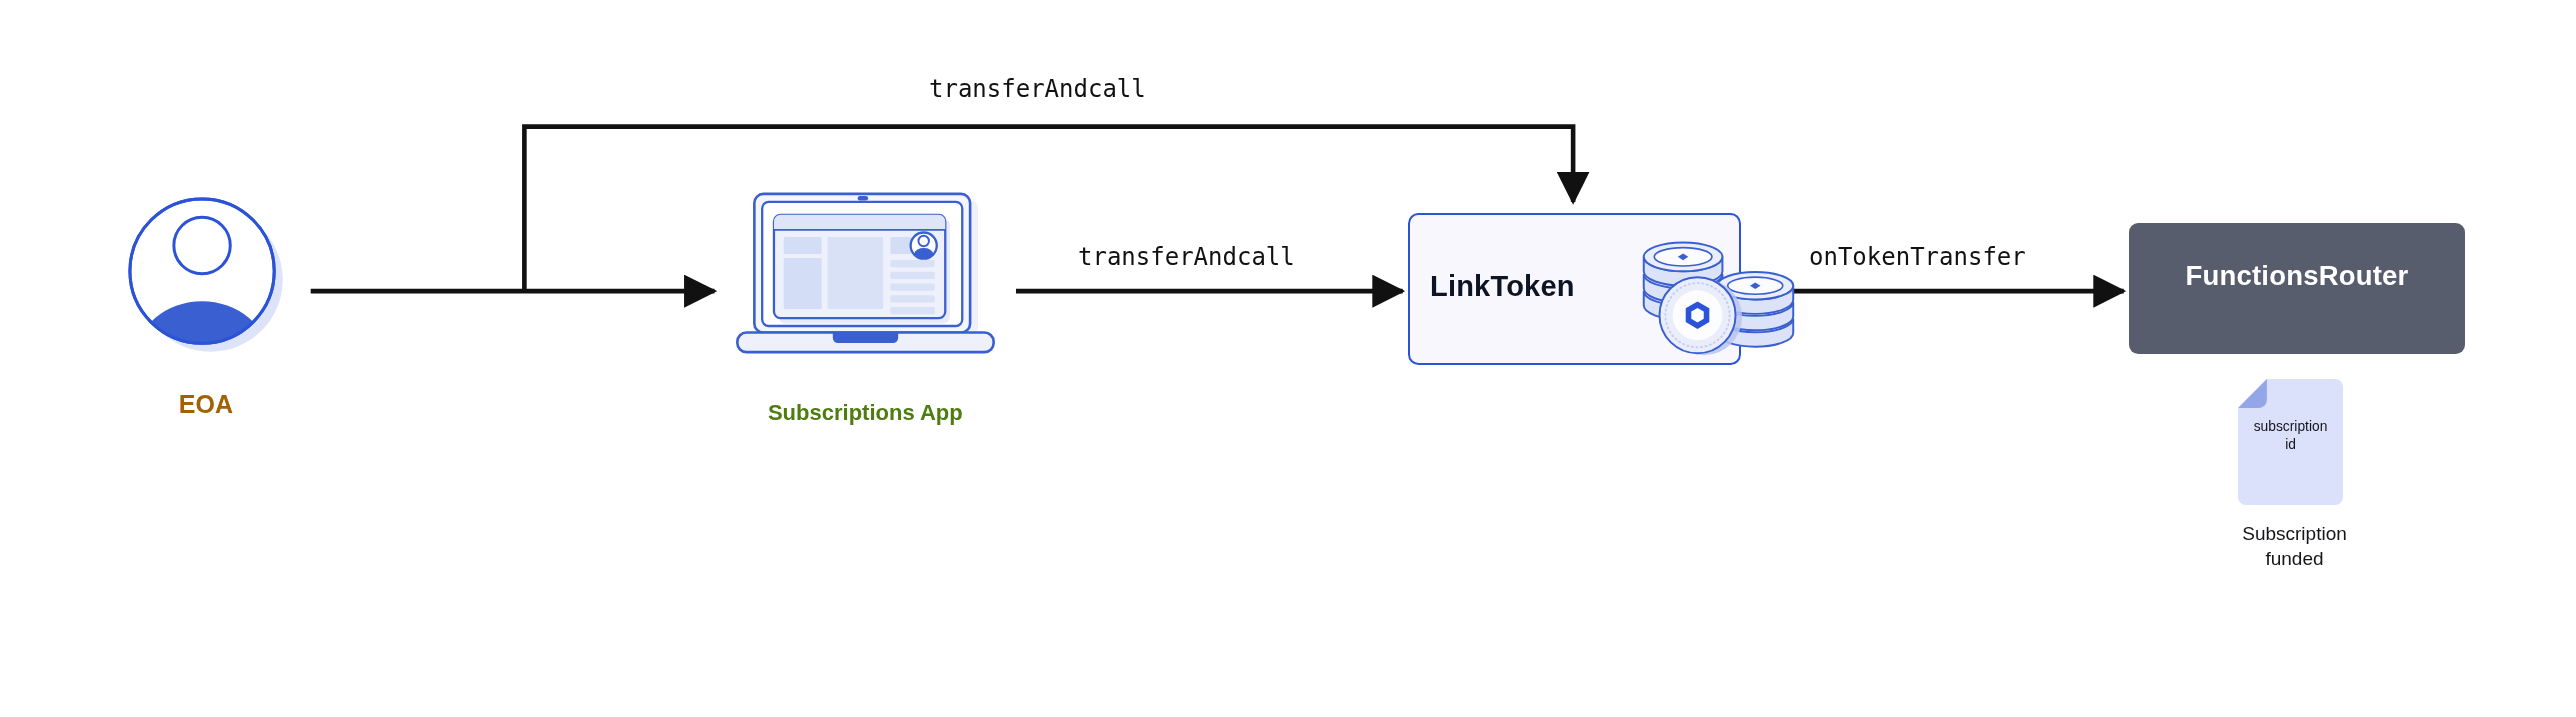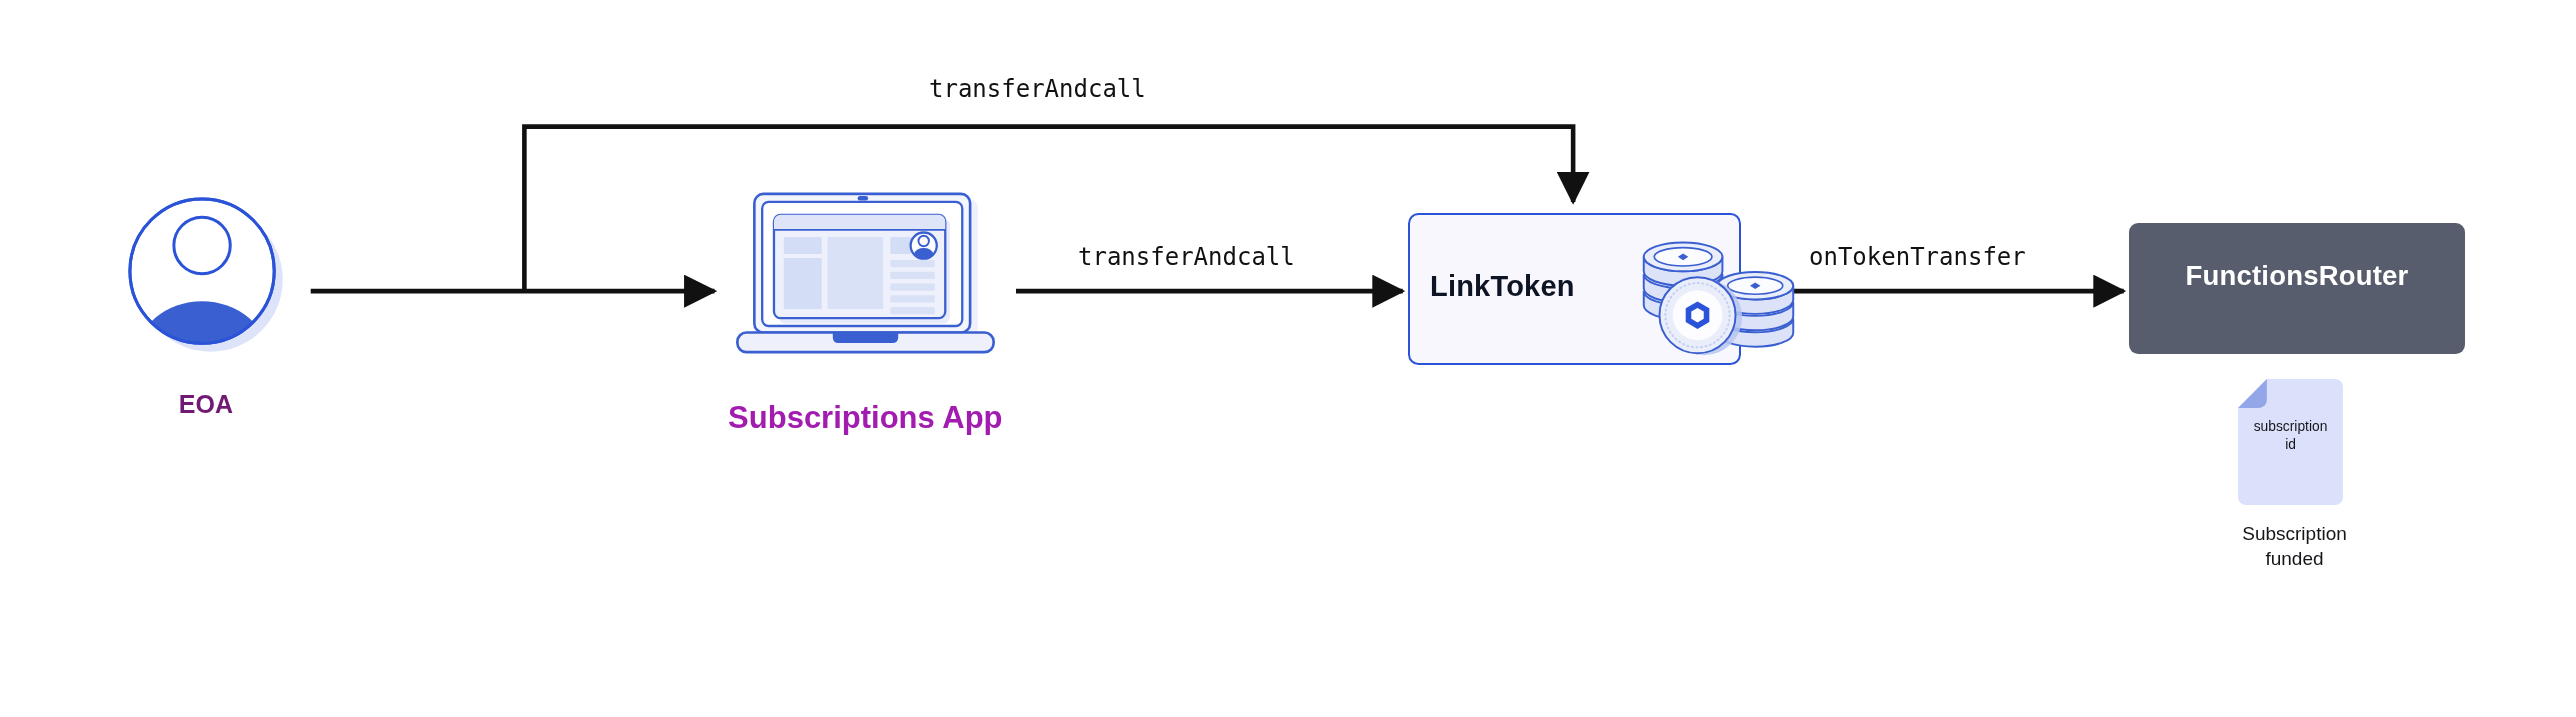--- a/index.html
+++ b/index.html
@@ -20,31 +20,31 @@
     background: #ffffff;
   }
   .node { position: absolute; }
 
   
   #eoa-node { left: 111px; top: 193px; width: 203px; height: 262px; }
   #eoa-avatar { position: absolute; left: 13px; top: 0; width: 164px; height: 164px; }
   #eoa-label {
     position: absolute; left: 0; top: 197px; width: 190px;
     text-align: center;
-    font-size: 25px; font-weight: bold; color: #701a75;
+    font-size: 25px; font-weight: bold; color: #a16207;
     letter-spacing: 0.1px;
   }
 
   
   #app-node { left: 708px; top: 190px; width: 315px; height: 269px; }
   #app-icon { position: absolute; left: 19.7px; top: 0; width: 275px; height: 170px; }
   #app-label {
     position: absolute; left: -19.7px; top: 210px; width: 354px;
     text-align: center;
-    font-size: 31px; font-weight: bold; color: #a21caf;
+    font-size: 22px; font-weight: bold; color: #4d7c0f;
   }
 
   
   #linktoken-node {
     left: 1408px; top: 213px; width: 333px; height: 152px;
     background: #f7f7fd;
     border: 2.6px solid #2a53d8;
     border-radius: 10.5px;
     box-sizing: border-box;
   }

